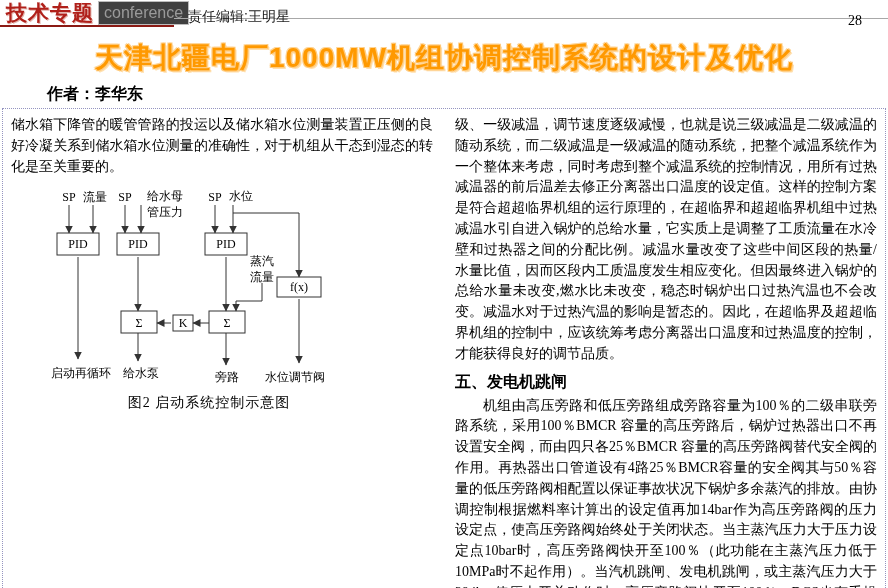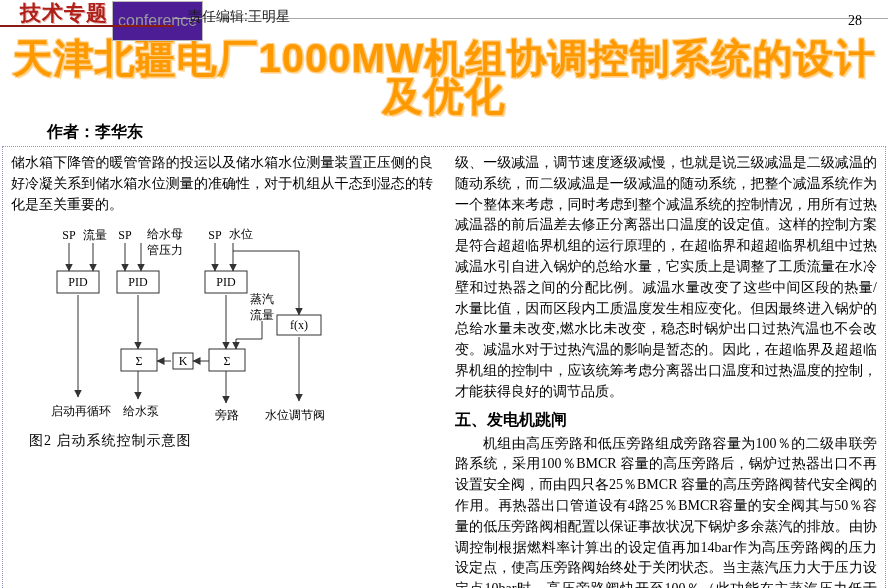--- a/index.html
+++ b/index.html
@@ -4,45 +4,45 @@
 <style>
   html,body{margin:0;padding:0;}
   body{
     width:888px;height:588px;overflow:hidden;position:relative;
     background:#ffffff;
     font-family:"Liberation Serif","DejaVu Serif",serif;
     color:#000;
   }
   
   .header{position:relative;height:30px;}
-  .badge-row{position:absolute;left:20px;top:1px;display:flex;align-items:stretch;}
+  .badge-row{position:absolute;left:6px;top:1px;display:flex;align-items:stretch;}
   .badge{
     font-family:"Liberation Sans","DejaVu Sans",sans-serif;
     font-weight:bold;font-size:21px;line-height:24px;
     color:#b0201a;text-shadow:1px 1px 0 #e3b4ad;
     padding:0 4px 0 0;letter-spacing:1px;
   }
   .conference{
     border:1px solid #bcbcbc;color:#9a9a9a;
     font-family:"Liberation Sans","DejaVu Sans",sans-serif;
-    font-size:16px;line-height:22px;height:22px;padding:8px 5px;margin-top:0;
-    background:#4c1d95;
+    font-size:16px;line-height:22px;height:22px;padding:0 5px;margin-top:0;
+    background:#404040;
   }
   .red-rule{position:absolute;left:0;top:25px;width:174px;height:2px;background:#8b1a14;}
   .gray-rule{position:absolute;left:174px;top:18px;right:0;height:1px;background:#a8a8a8;}
   .editor{
     position:absolute;left:188px;top:8px;font-size:14px;color:#1a1a1a;
     font-family:"Liberation Sans","DejaVu Sans",sans-serif;
   }
   .page-num{position:absolute;right:26px;top:13px;font-weight:normal;font-size:14px;}
   
   .title{
     margin:9px 0 0 0;text-align:center;
     font-family:"Liberation Sans","DejaVu Sans",sans-serif;
-    font-weight:bold;font-size:40px;line-height:38px;letter-spacing:1px;
+    font-weight:bold;font-size:28px;line-height:38px;letter-spacing:1px;
     color:#ff9900;
     text-shadow:1px 1px 0 #ffcc80,-1px -1px 0 #ffd699,1px -1px 0 #ffcc80,-1px 1px 0 #ffcc80,2px 2px 0 #ffe0b0;
   }
   .author{
     margin:6px 0 3px 47px;font-weight:bold;font-size:16px;line-height:22px;
   }
   
   .content{
     margin:0 2px;height:482px;box-sizing:border-box;
     border:1px dotted #9494c0;border-bottom:none;
@@ -52,21 +52,21 @@
   .col{width:50%;font-size:14px;line-height:20.8px;text-align:justify;}
   .col p{margin:0;}
   p.ind{text-indent:2em;}
   h3.sec{
     font-family:"Liberation Sans","DejaVu Sans",sans-serif;
     font-size:16px;margin:6px 0 3px 0;line-height:22px;font-weight:bold;
   }
   
   .figure{margin:10px 0 2px 18px;width:360px;}
   .figure svg{display:block;}
-  .fig-caption{text-align:left;font-size:14px;margin-top:4px;letter-spacing:1px;}
+  .fig-caption{text-align:center;font-size:14px;margin-top:4px;letter-spacing:1px;}
   svg text{font-family:"Liberation Serif","DejaVu Serif",serif;font-size:12px;fill:#000;}
   svg .box{fill:none;stroke:#333;stroke-width:1;}
   svg line,svg polyline{stroke:#333;stroke-width:1;fill:none;}
 </style>
 </head>
 <body>
 
 <div class="header">
   <div class="badge-row">
     <span class="badge">技术专题</span>

